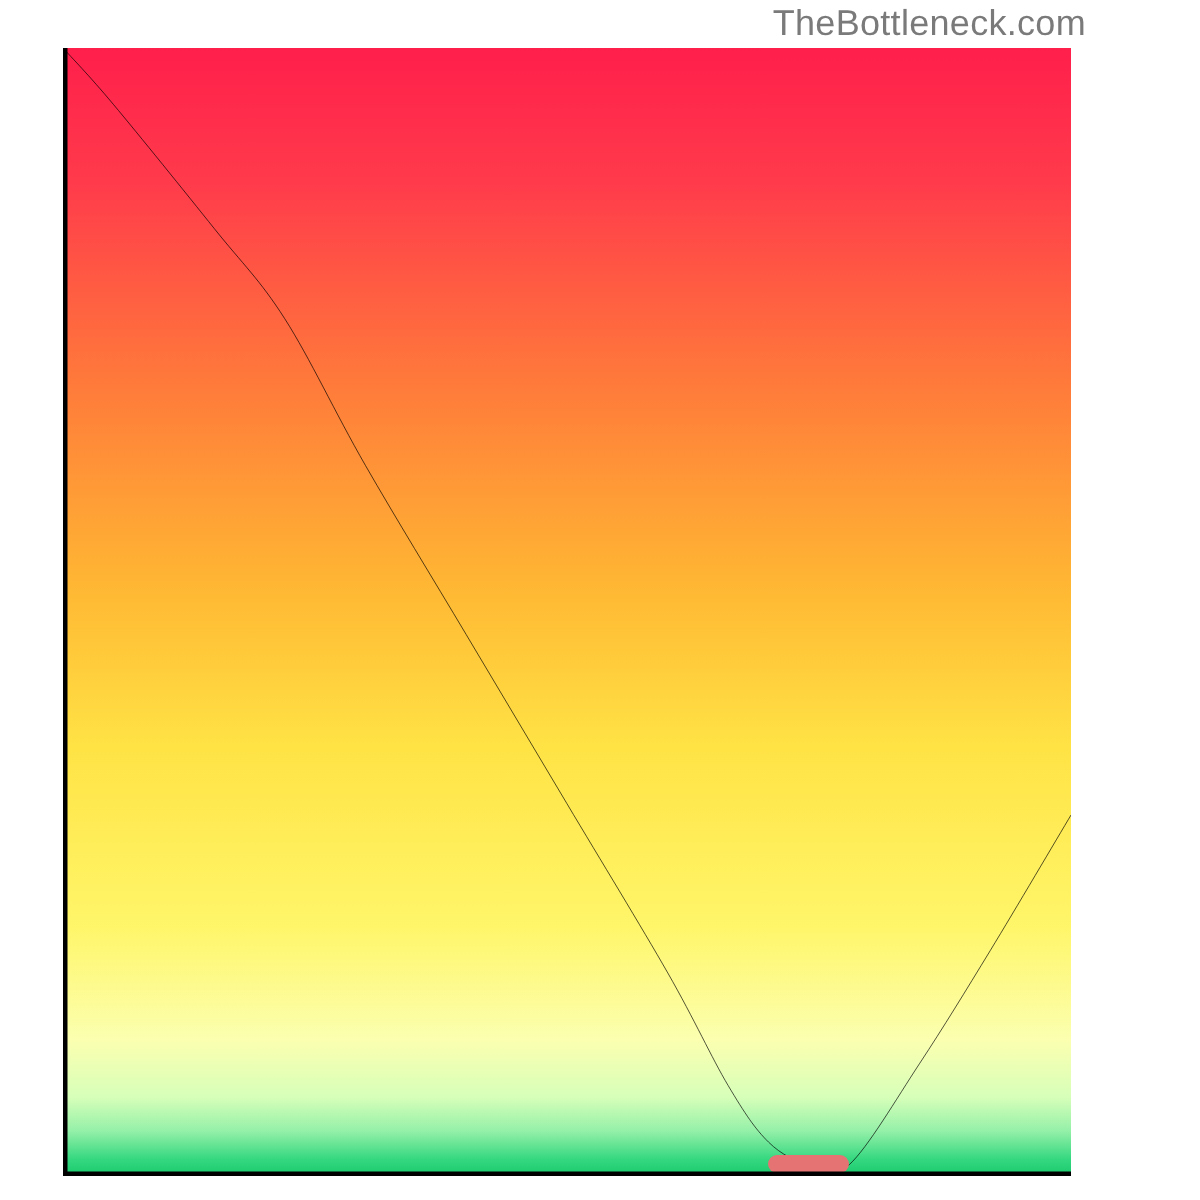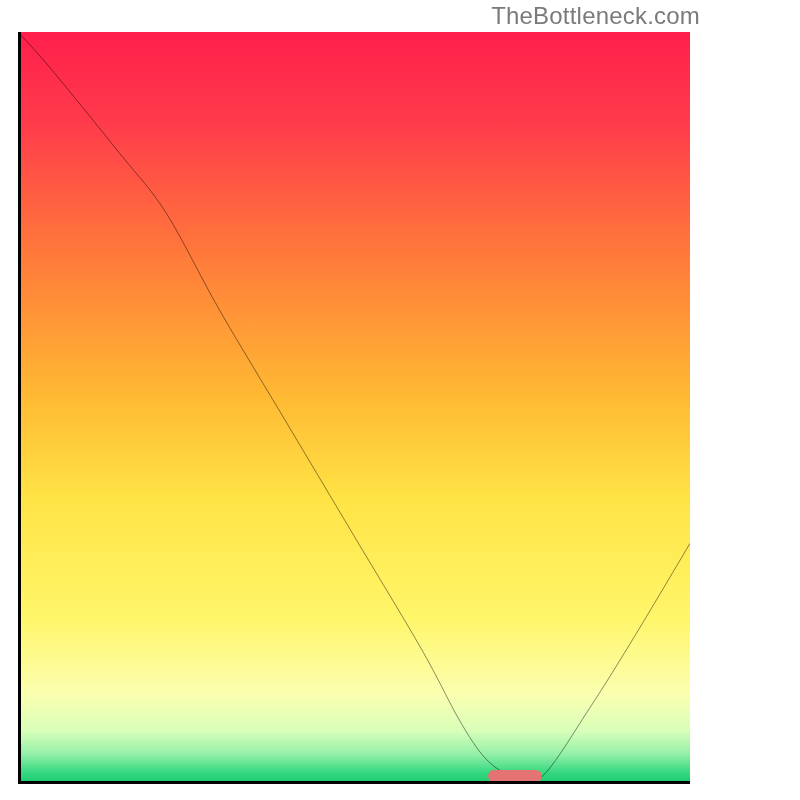--- a/index.html
+++ b/index.html
@@ -8,20 +8,21 @@
     width: 800px;
     height: 800px;
     background: #ffffff;
     font-family: Arial, Helvetica, sans-serif;
     overflow: hidden;
   }
   .chart-container {
     position: relative;
     width: 708px;
     height: 800px;
+    margin-left: 24px;
   }
   .watermark {
     position: absolute;
     top: 2px;
     right: 8px;
     color: #7a7a7a;
     font-size: 24px;
     font-weight: 500;
     letter-spacing: 0.2px;
     z-index: 5;

